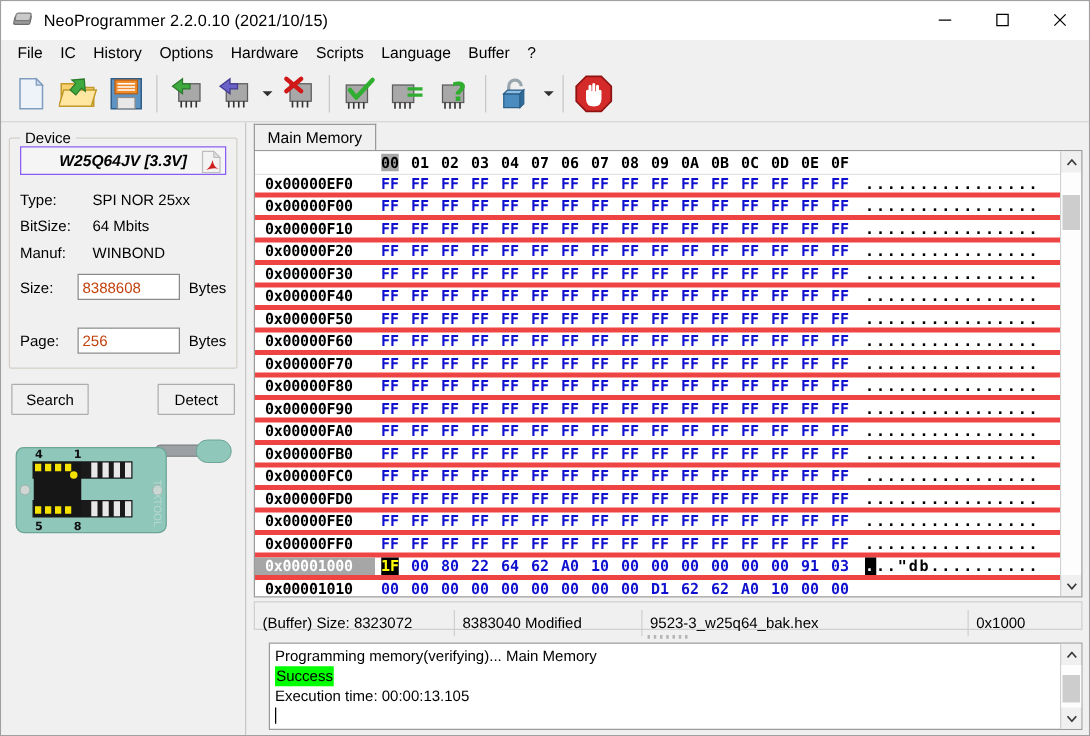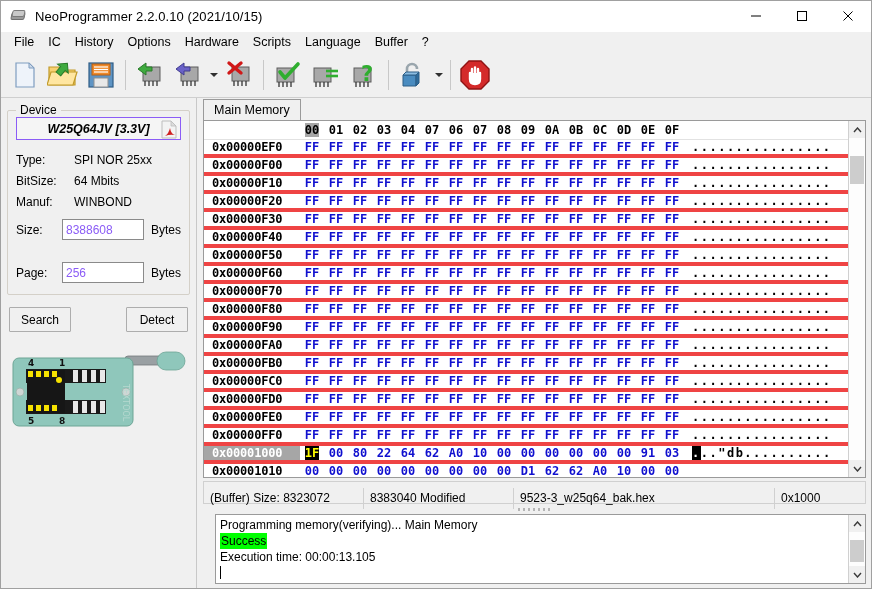--- a/index.html
+++ b/index.html
@@ -107,21 +107,21 @@
   .device-name-box span.nm { font-weight:bold; font-size:12.5px; color:#000; }
   .pdf-icon { position:absolute; right:3px; top:2px; width:17px; height:19px; }
 
   .kv { display:flex; align-items:center; height:21px; font-size:12px; }
   .kv .k { width:58px; color:#000; }
   .kv .v { color:#000; }
   .kv-input { display:flex; align-items:center; height:27px; font-size:12px; }
   .kv-input .k { width:58px; }
   .kv-input input {
     width: 82px; height: 21px; font-size:12px; font-family:"Liberation Sans",sans-serif;
-    border:1px solid #8a8a8a; padding: 0 3px; background:#fff; color:#8b5cf6;
+    border:1px solid #8a8a8a; padding: 0 3px; background:#fff; color:#c2410c;
   }
   .kv-input .unit { margin-left:7px; }
 
   .btnrow { display:flex; justify-content:space-between; margin-top:12px; padding:0 2px; }
   .btn {
     min-width: 62px; height: 25px; background:#f0f0f0; border:1px solid #adadad;
     font-size:12px; font-family:"Liberation Sans",sans-serif; color:#000;
     padding: 0 10px; border-radius:1px;
   }
 

